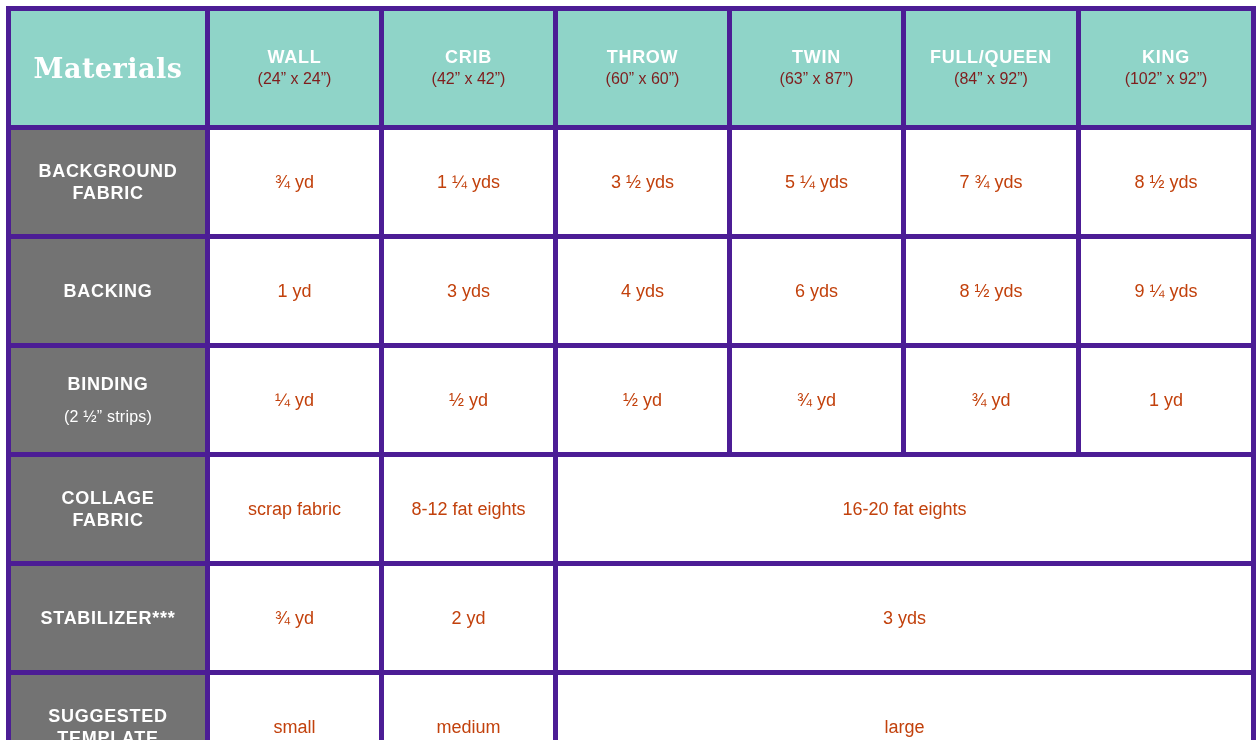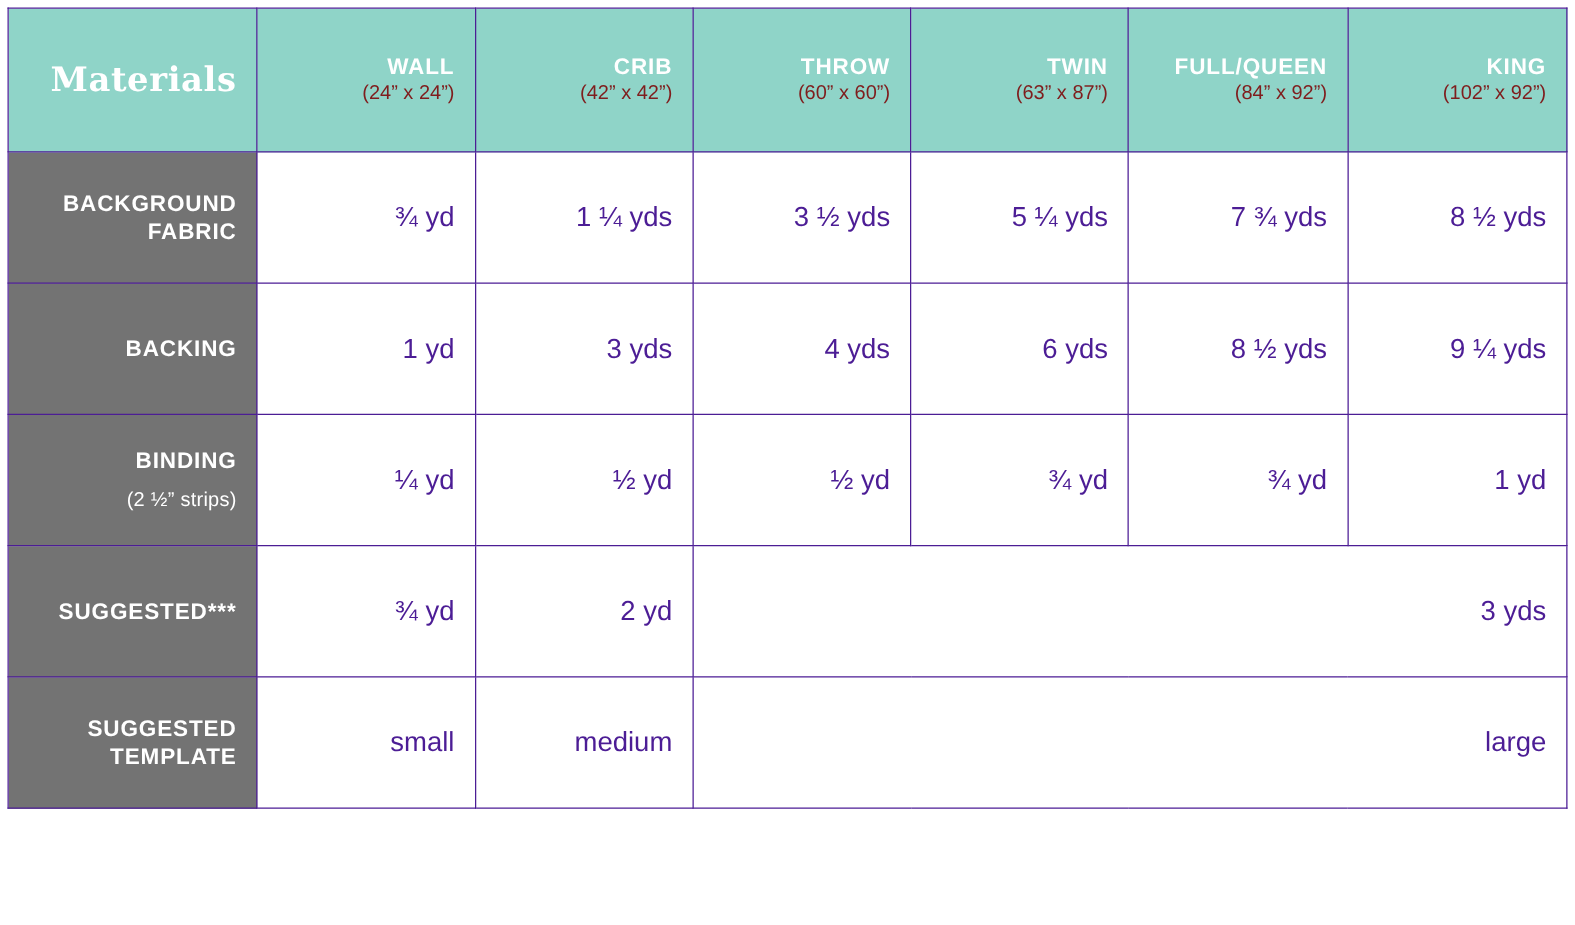--- a/index.html
+++ b/index.html
@@ -15,24 +15,24 @@
     overflow: hidden;
   }
   #materials-table {
     border-collapse: collapse;
     table-layout: fixed;
     width: 1248px;
     margin: 6px 0 0 6px;
   }
   #materials-table td,
   #materials-table th {
-    border: 1px solid #4c1d95;
+    border: 5px solid #4c1d95;
     padding: 16px;
     vertical-align: middle;
-    text-align: right;
+    text-align: center;
   }
   
   col.c-label { width: 199px; }
   col.c-size  { width: 174px; }
   col.c-size2 { width: 175px; }
 
   
   .hdr-cell {
     background: #8fd4c8;
     color: #ffffff;
@@ -71,22 +71,22 @@
     display: block;
     font-weight: normal;
     font-size: 16px;
     letter-spacing: 0.2px;
     margin-top: 12px;
   }
 
   
   .val {
     background: #ffffff;
-    font-size: 22px;
-    color: #4c1d95;
+    font-size: 18px;
+    color: #c2410c;
     height: 72px;
   }
   tr.r-tall .val, tr.r-tall .row-label { height: 72px; }
 </style>
 </head>
 <body>
 
 <table id="materials-table">
   <colgroup>
     <col class="c-label">
@@ -161,26 +161,34 @@
         <span class="sub">(2 ½” strips)</span>
       </td>
       <td class="val">¼ yd</td>
       <td class="val">½ yd</td>
       <td class="val">½ yd</td>
       <td class="val">¾ yd</td>
       <td class="val">¾ yd</td>
       <td class="val">1 yd</td>
     </tr>
 
-
-
-
-    <tr class="r-tall">
-      <td class="row-label">
-        <span>SUGGESTED***</span>
+    <tr class="r-tall">
+      <td class="row-label">
+        <span>COLLAGE FABRIC</span>
+      </td>
+      <td class="val">scrap fabric</td>
+      <td class="val">8-12 fat eights</td>
+      <td class="val" colspan="4">16-20 fat eights</td>
+    </tr>
+
+
+
+    <tr class="r-tall">
+      <td class="row-label">
+        <span>STABILIZER***</span>
       </td>
       <td class="val">¾ yd</td>
       <td class="val">2 yd</td>
       <td class="val" colspan="4">3 yds</td>
     </tr>
 
     <tr class="r-tall">
       <td class="row-label">
         <span>SUGGESTED TEMPLATE</span>
       </td>

